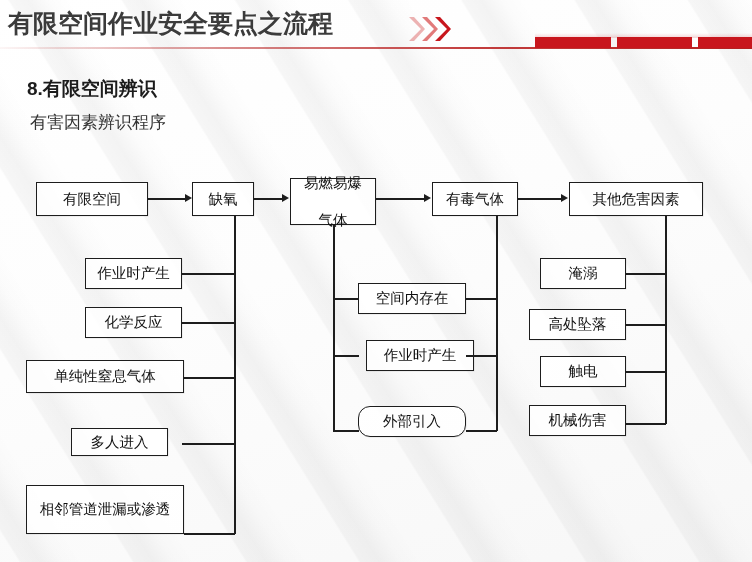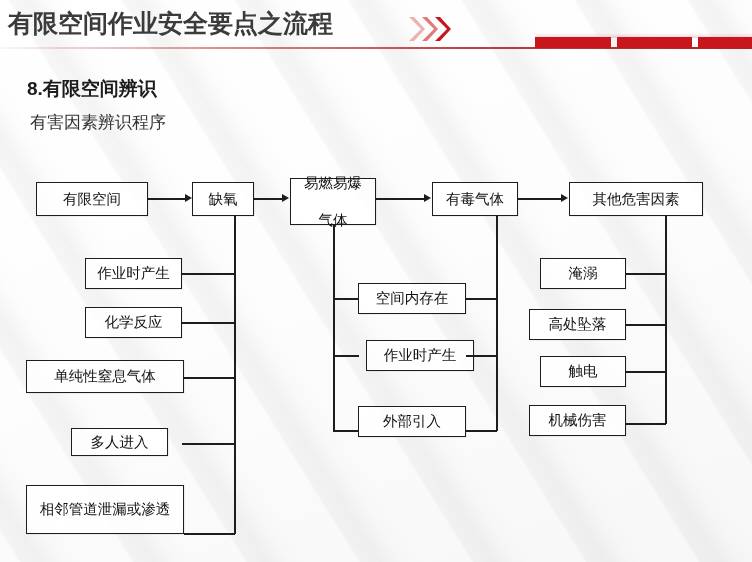--- a/index.html
+++ b/index.html
@@ -188,21 +188,21 @@
     </div>
     <div class="ln h" style="left:333px;top:298px;width:26px;"></div>
     <div class="ln h" style="left:466px;top:298px;width:31px;"></div>
 
     <div class="node" style="left:366px;top:340px;width:108px;height:31px;">
       <span>作业时产生</span>
     </div>
     <div class="ln h" style="left:333px;top:355px;width:26px;"></div>
     <div class="ln h" style="left:466px;top:355px;width:31px;"></div>
 
-    <div class="node" style="left:358px;top:406px;width:108px;height:31px;">
+    <div class="node" style="left:358px;top:406px;width:108px;height:31px;border-radius:12px;">
       <span>外部引入</span>
     </div>
     <div class="ln h" style="left:333px;top:430px;width:26px;"></div>
     <div class="ln h" style="left:466px;top:430px;width:31px;"></div>
 
     <div class="ln v" style="left:665px;top:216px;height:208px;"></div>
 
     <div class="node" style="left:540px;top:258px;width:86px;height:31px;">
       <span>淹溺</span>
     </div>

